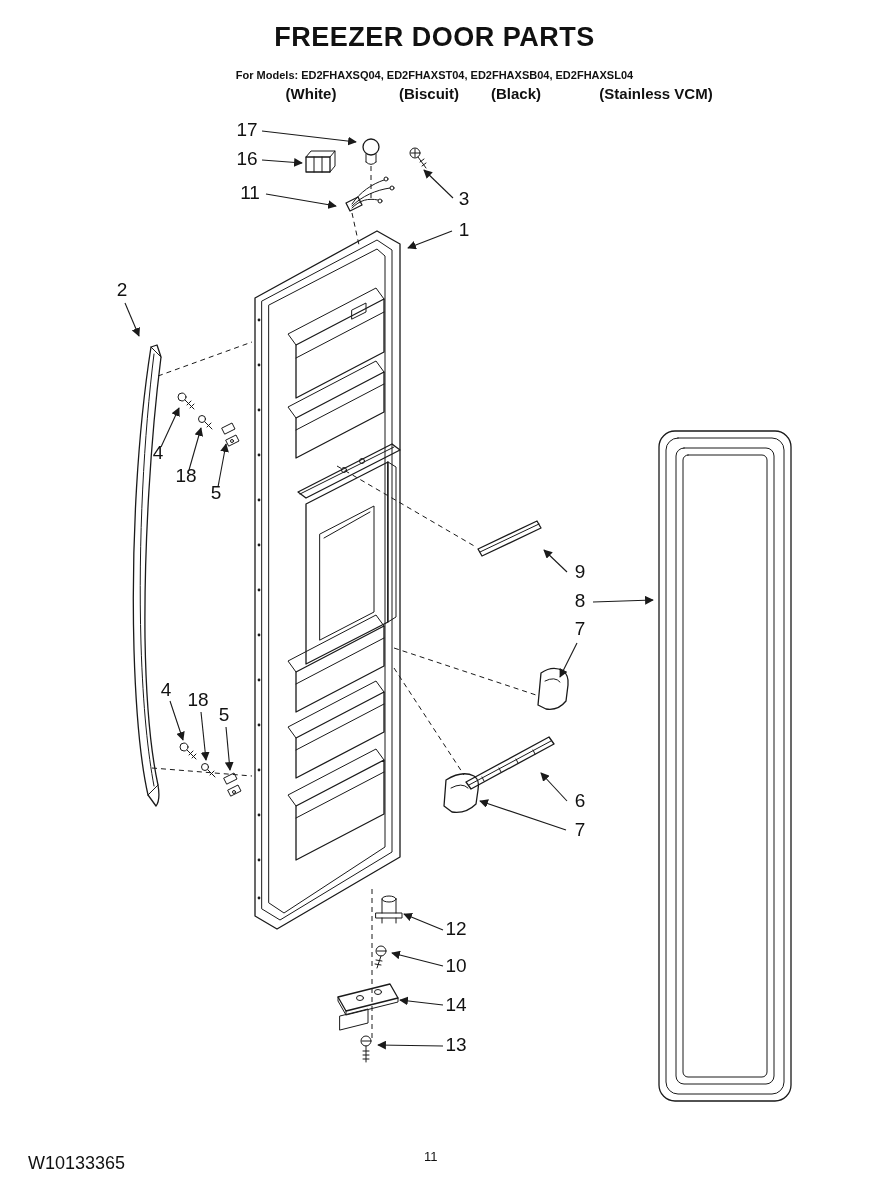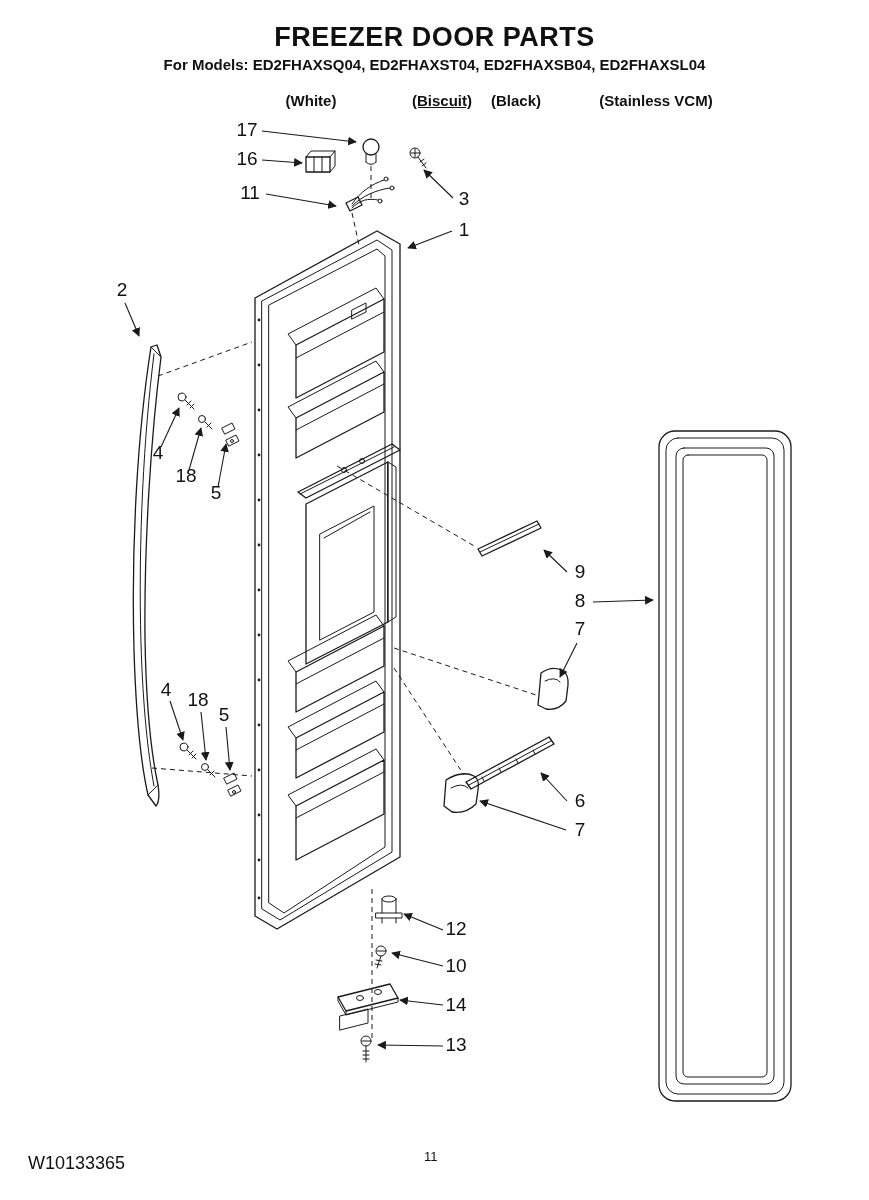--- a/index.html
+++ b/index.html
@@ -1,23 +1,23 @@
 <!DOCTYPE html>
 <html><head>
 <meta charset="utf-8">
 <style>
   html,body{margin:0;padding:0;background:#fff;}
   .page{position:relative;width:869px;height:1200px;background:#fff;overflow:hidden;
         font-family:"Liberation Sans",sans-serif;color:#111;}
   .hdr{position:absolute;top:0;left:0;width:869px;text-align:center;}
   .title{margin:0;padding-top:22px;font-size:27px;font-weight:bold;letter-spacing:.5px;}
-  .models{margin-top:3px;font-size:15px;font-weight:bold;}
-  .colors{position:relative;height:20px;margin-top:19px;font-size:15px;font-weight:bold;}
+  .models{margin-top:16px;font-size:11px;font-weight:bold;}
+  .colors{position:relative;height:20px;margin-top:4px;font-size:15px;font-weight:bold;}
   .colors span{position:absolute;transform:translateX(-50%);white-space:nowrap;}
-  .c0{left:311px;} .c1{left:442px;text-decoration:underline;} .c2{left:516px;} .c3{left:656px;}
+  .c0{left:311px;} .c1{left:429px;} .c2{left:516px;} .c3{left:656px;}
   svg.draw{position:absolute;left:0;top:0;}
   .ln{fill:none;stroke:#1a1a1a;stroke-width:1.3;stroke-linejoin:round;stroke-linecap:round;}
   .tn{fill:none;stroke:#1a1a1a;stroke-width:1;stroke-linejoin:round;stroke-linecap:round;}
   .dash{fill:none;stroke:#1a1a1a;stroke-width:1;stroke-dasharray:5 4;}
   .lead{fill:none;stroke:#1a1a1a;stroke-width:1.1;}
   .dot{fill:#1a1a1a;stroke:none;}
   .co{font-family:"Liberation Sans",sans-serif;font-size:19px;fill:#111;text-anchor:middle;}
   .ftr-doc{position:absolute;left:28px;top:1153px;font-size:18px;}
   .ftr-page{position:absolute;left:424px;top:1149px;font-size:13px;}
 </style>

